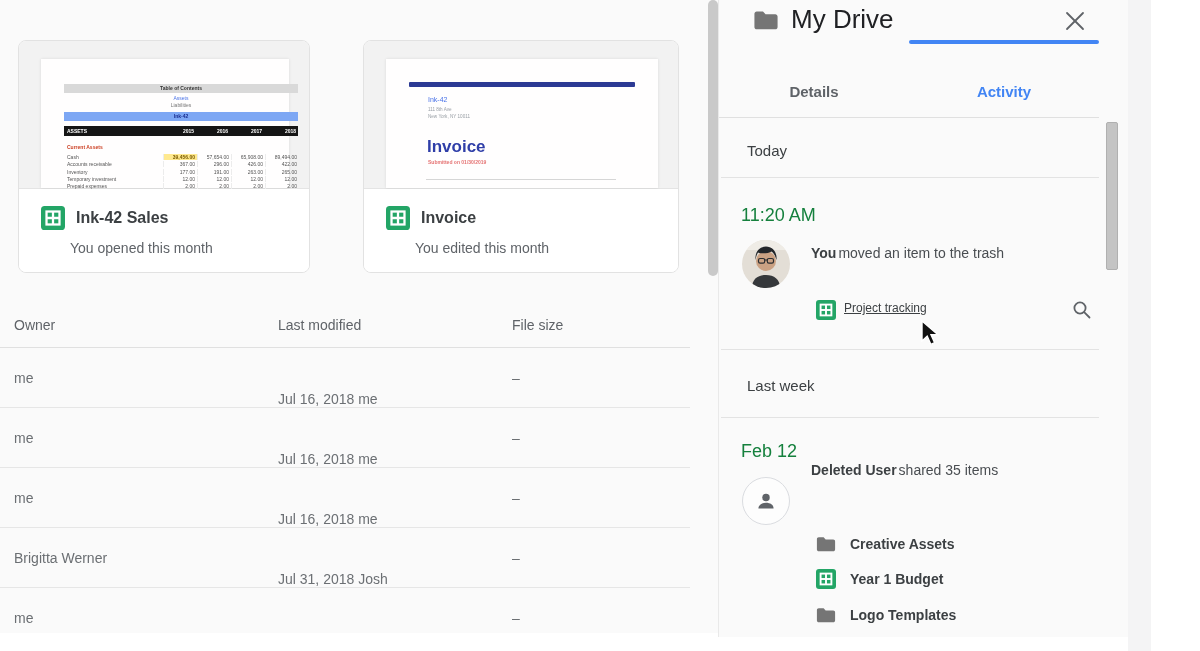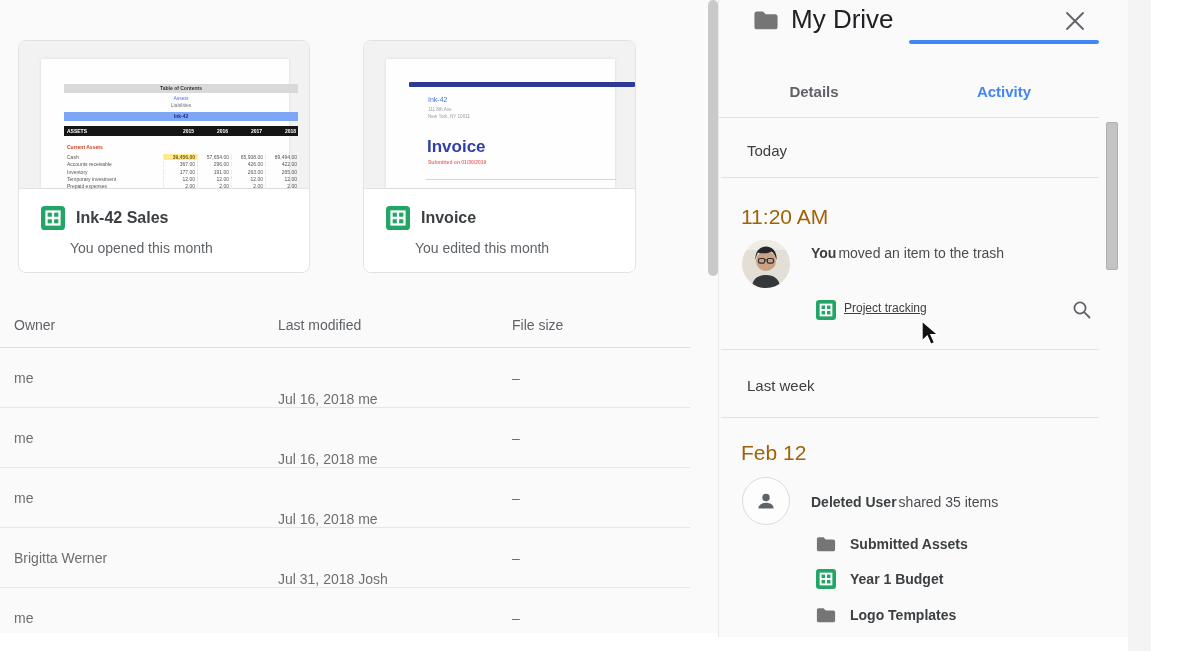--- a/index.html
+++ b/index.html
@@ -4,21 +4,21 @@
 <style>
   * { margin:0; padding:0; box-sizing:border-box; }
   html,body { width:1200px; height:651px; background:#ffffff; font-family:"Liberation Sans", sans-serif; overflow:hidden; }
   .stage { position:relative; width:1200px; height:651px; }
 
   
   .content-left { position:absolute; left:0; top:0; width:718px; height:633px; background:#fafafa; overflow:hidden; }
 
   .card { position:absolute; top:40px; height:233px; background:#ffffff; border:1px solid #e2e2e2; border-radius:8px; overflow:hidden; }
   .card.card-1 { left:18px; width:292px; }
-  .card.card-2 { left:363px; width:273px; }
+  .card.card-2 { left:363px; width:316px; }
   .card-thumb { position:relative; height:148px; background:#f2f2f2; border-bottom:1px solid #e4e4e4; }
   .thumb-page { position:absolute; left:22px; right:20px; top:18px; bottom:0; background:#fffefe; box-shadow:0 0 3px rgba(0,0,0,.10); }
   .card-footer { position:relative; height:84px; background:#fff; }
   .file-badge { position:absolute; left:22px; top:17px; width:24px; height:24px; }
   .card-title { position:absolute; left:57px; top:20px; font-size:16px; font-weight:700; color:#3c4043; }
   .card-sub { position:absolute; left:22px; top:51px; font-size:14px; color:#5f6368;margin-left:29px; }
 
   
   .ms { position:absolute; inset:0; font-size:5px; color:#444; }
   .ms .band { position:absolute; left:23px; width:234px; text-align:center; }
@@ -66,21 +66,21 @@
   .panel-folder { position:absolute; left:34px; top:9px; width:26px; height:22px; }
   .panel-close { position:absolute; left:344px; top:9px; width:24px; height:24px; cursor:pointer; }
 
   .tabs { position:absolute; left:0; top:75px; width:380px; height:43px; border-bottom:1px solid #e0e0e0; display:flex; }
   .tab { flex:1; text-align:center; font-size:15px; font-weight:600; color:#5f6368; line-height:34px; }
   .tab.active { color:#4285f4; }
   .tab-indicator { position:absolute; left:190px; top:40px; width:190px; height:4px; background:#4285f4; border-radius:2px; }
 
   .divider { position:absolute; left:2px; width:378px; height:1px; background:#e3e3e3; }
   .sec-label { position:absolute; left:28px; font-size:15px; font-weight:500; color:#3c4043; }
-  .time-label { position:absolute; left:22px; font-size:21px; color:#a16207; }
+  .time-label { position:absolute; left:22px; font-size:18px; color:#15803d; }
 
   .avatar { position:absolute; left:23px; width:48px; height:48px; border-radius:50%; overflow:hidden; }
   .avatar.generic { background:#fdfdfd; border:1.5px solid #dadce0; display:flex; align-items:center; justify-content:center; }
 
   .act-line { position:absolute; left:92px; font-size:14px; color:#3c4043; }
   .act-line b { font-weight:700; color:#3c4043;margin-top:15px; }
   .act-line .rest { margin-left:2px; color:#494d51; }
 
   .target-row { position:absolute; left:97px; top:298px; width:280px; height:24px; }
   .target-icon { position:absolute; left:0; top:2px; width:20px; height:20px; }
@@ -304,29 +304,29 @@
 
     <div class="sec-label" style="top:377px">Last week</div>
     <div class="divider" style="top:417px"></div>
 
     <div class="time-label" style="top:441px">Feb 12</div>
     <div class="avatar generic" style="top:477px">
       <svg viewBox="0 0 24 24" width="28" height="28">
           <use href="#icon-person"></use>
         </svg>
     </div>
-    <div class="act-line" style="top:494px">
+    <div class="act-line" style="top:462px">
       <b>Deleted User</b><span class="rest">shared 35 items</span>
     </div>
 
     <div class="shared-item" style="top:533px">
       <svg class="si-icon" viewBox="0 0 22 19">
           <use href="#icon-folder"></use>
         </svg>
-      <span class="si-label">Submitted Assets</span>
+      <span class="si-label">Creative Assets</span>
     </div>
     <div class="shared-item" style="top:568px">
       <svg class="si-icon" viewBox="0 0 20 20">
           <use href="#icon-sheets"></use>
         </svg>
       <span class="si-label">Year 1 Budget</span>
     </div>
     <div class="shared-item" style="top:604px">
       <svg class="si-icon" viewBox="0 0 22 19">
           <use href="#icon-folder"></use>

